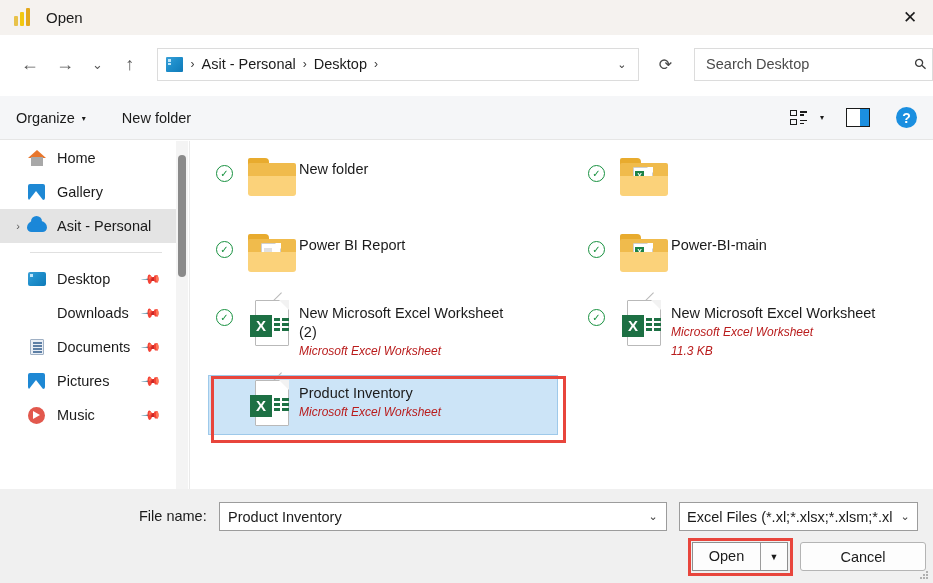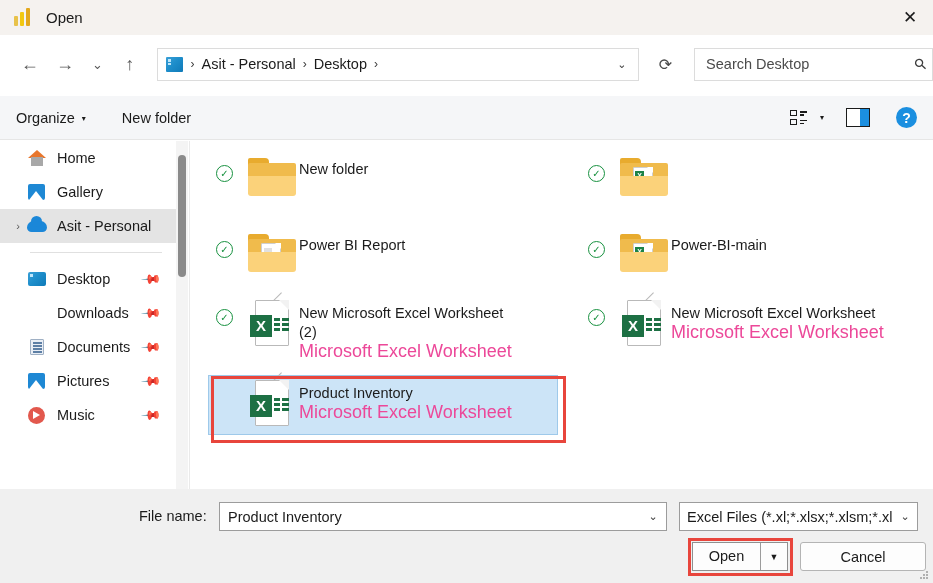--- a/index.html
+++ b/index.html
@@ -180,21 +180,21 @@
   }
   .fl-cell { width:372px; display:flex; align-items:flex-start; position:relative; }
   .sync-check {
     width:17px; height:17px; border:1.5px solid #17913f; border-radius:50%;
     color:#17913f; font-size:10px; display:flex; align-items:center; justify-content:center;
     flex:0 0 auto; margin-top:16px; margin-left:26px;
   }
   .fl-iconwrap { width:54px; display:flex; justify-content:center; margin-left:12px; flex:0 0 auto; }
   .fl-text { padding-top:11px; }
   .fl-name { font-size:14.5px; color:#1b1b1b; line-height:19px; max-width:225px; }
-  .fl-sub { font-size:18px; color:#ec4899; line-height:19px; }
+  .fl-sub { font-size:12px; color:#b91c1c; line-height:19px;font-style:italic; }
 
   
   .folder { position:relative; width:48px; height:40px; margin-top:7px; }
   .folder .tab {
     position:absolute; left:0; top:2px; width:21px; height:7px;
     background:#e8ab2e; border-radius:2px 4px 0 0;
   }
   .folder .back {
     position:absolute; left:0; top:7px; width:48px; height:31px;
     background:#f0bb4c; border-radius:2px;
@@ -528,20 +528,21 @@
               <i style="left:0;top:5px;width:6px;height:3px;"></i>
               <i style="left:8px;top:5px;width:7px;height:3px;"></i>
               <i style="left:0;top:10px;width:6px;height:3px;"></i>
               <i style="left:8px;top:10px;width:7px;height:3px;"></i>
             </span>
           </span>
         </div>
         <div class="fl-text" style="position: relative;">
           <div class="fl-name">New Microsoft Excel Worksheet</div>
           <div class="fl-sub">Microsoft Excel Worksheet</div>
+          <div class="fl-sub">11.3 KB</div>
         </div>
       </div>
       <div class="fl-cell" style="position: absolute; left: 0px; top: 232px;">
         <div class="sel-highlight" style="left: 18px; top: 2px; width: 350px; height: 60px;"></div>
         <div class="sync-check">✓</div>
         <div class="fl-iconwrap" style="position: relative;">
           <span class="xlicon">
             <span class="page">
               <span class="fold"></span>
               <span class="foldline"></span>

